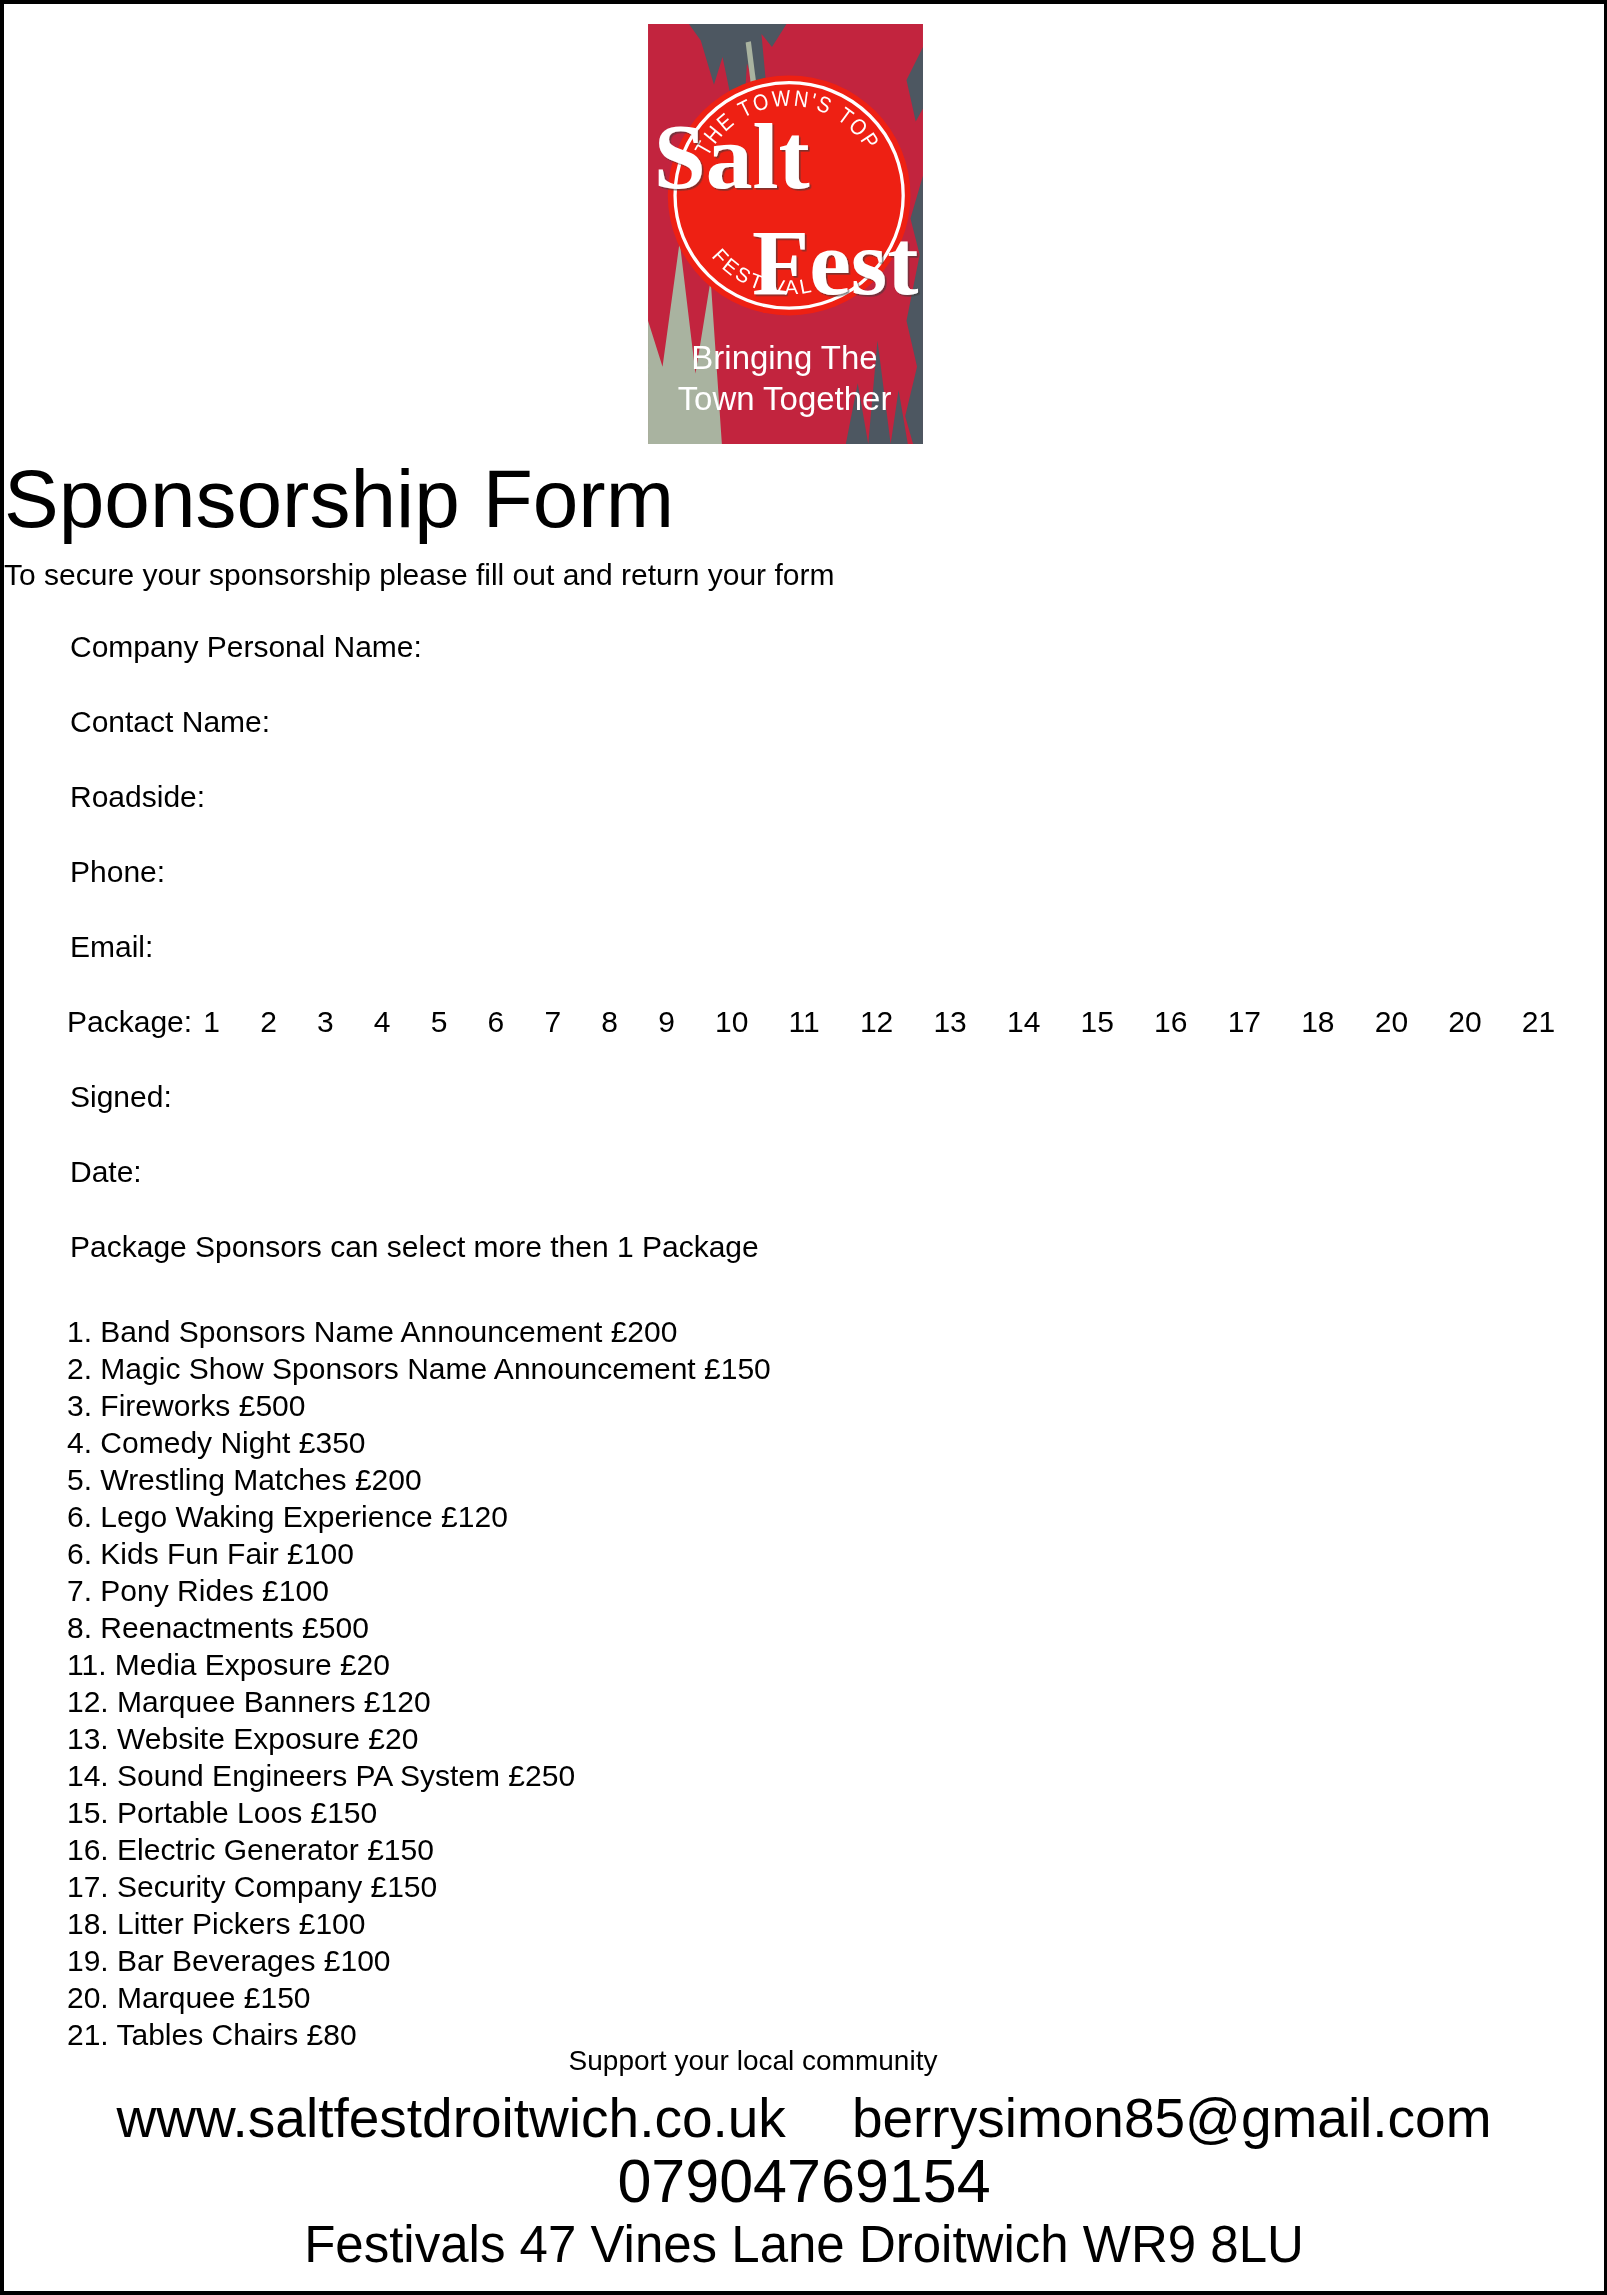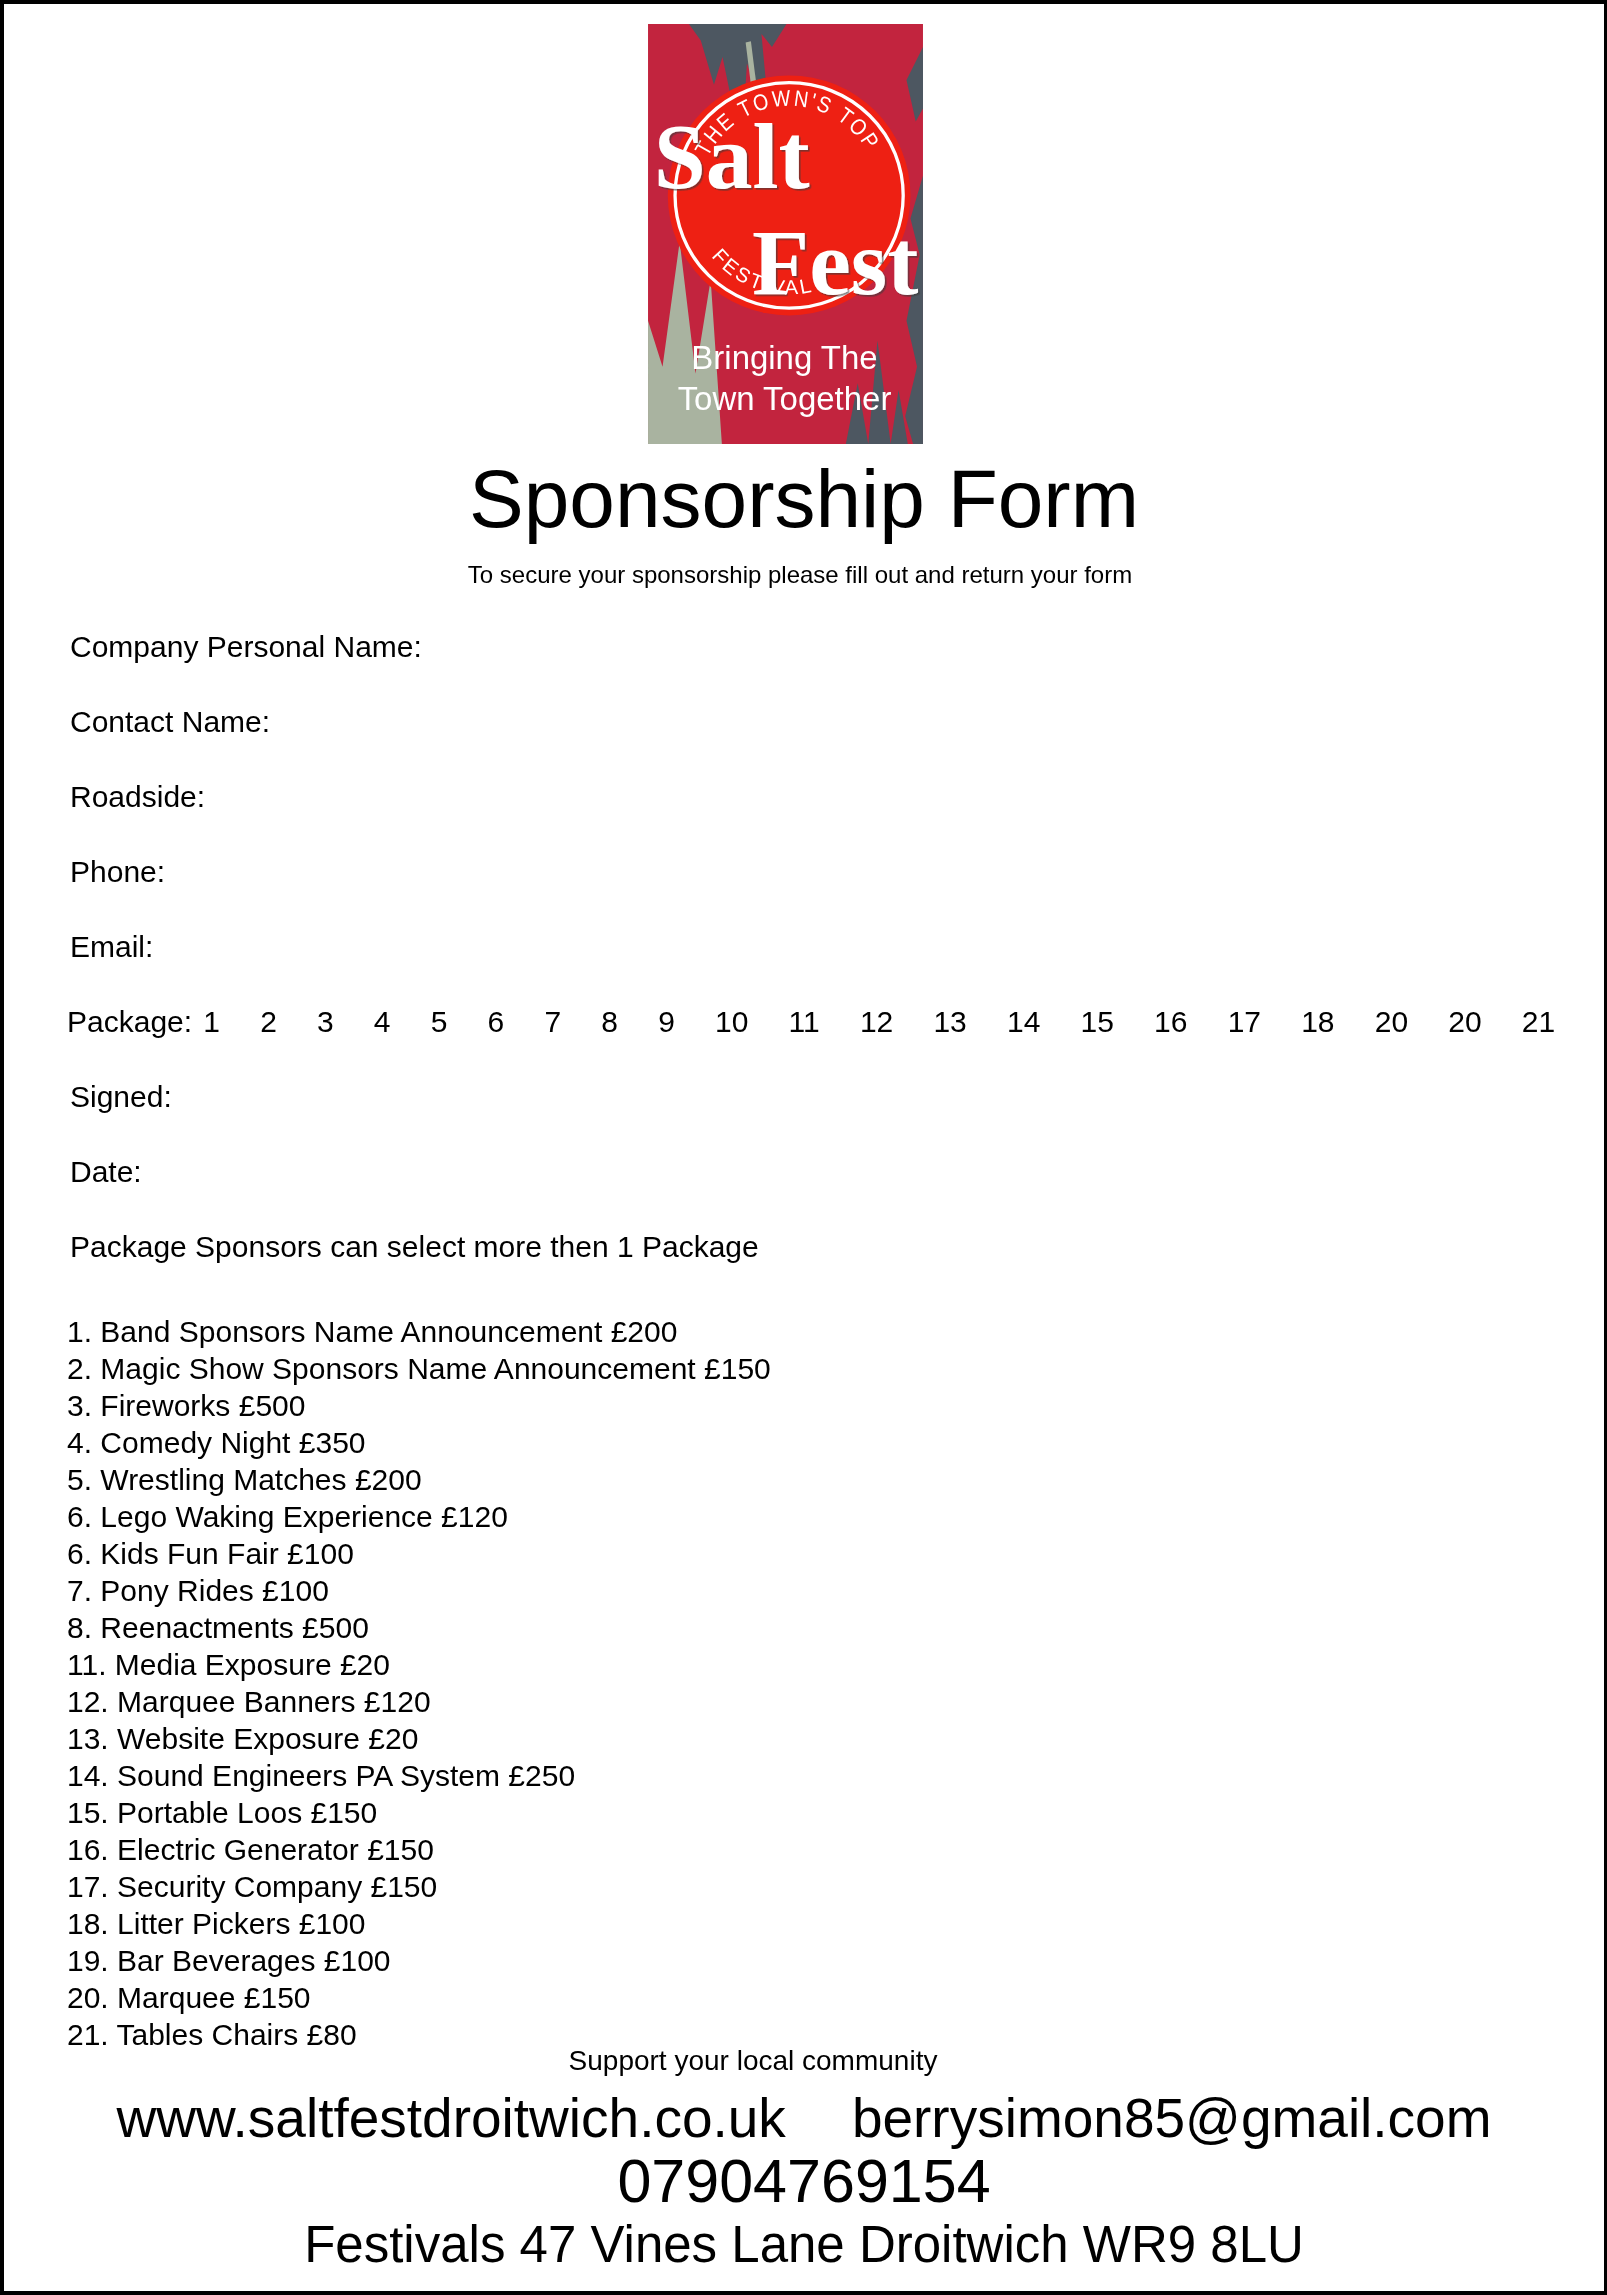--- a/index.html
+++ b/index.html
@@ -12,26 +12,26 @@
     border:4px solid #000000;
     font-family:"Liberation Sans", sans-serif;
     color:#000000;
     overflow:hidden;
   }
   .logo-wrap{padding-top:20px;text-align:center;}
   .logo-wrap svg{display:inline-block;transform:translateX(-19px);}
   .page-title{
     margin:12px 0 0 0;
     font-size:82px;line-height:82px;font-weight:400;
-    text-align:center;letter-spacing:0;
+    text-align:left;letter-spacing:0;
   }
   .page-subtitle{
     margin:17px 8px 0 0;
-    font-size:24px;line-height:36px;
-    text-align:center;
+    font-size:30px;line-height:36px;
+    text-align:left;
   }
   .form-area{
     margin:18.4px 0 0 63px;
     font-size:30px;line-height:72px;
   }
   .form-area p{margin:3px;}
   .package-row{
     display:flex;align-items:center;height:72px;
   }
   .package-numbers{

